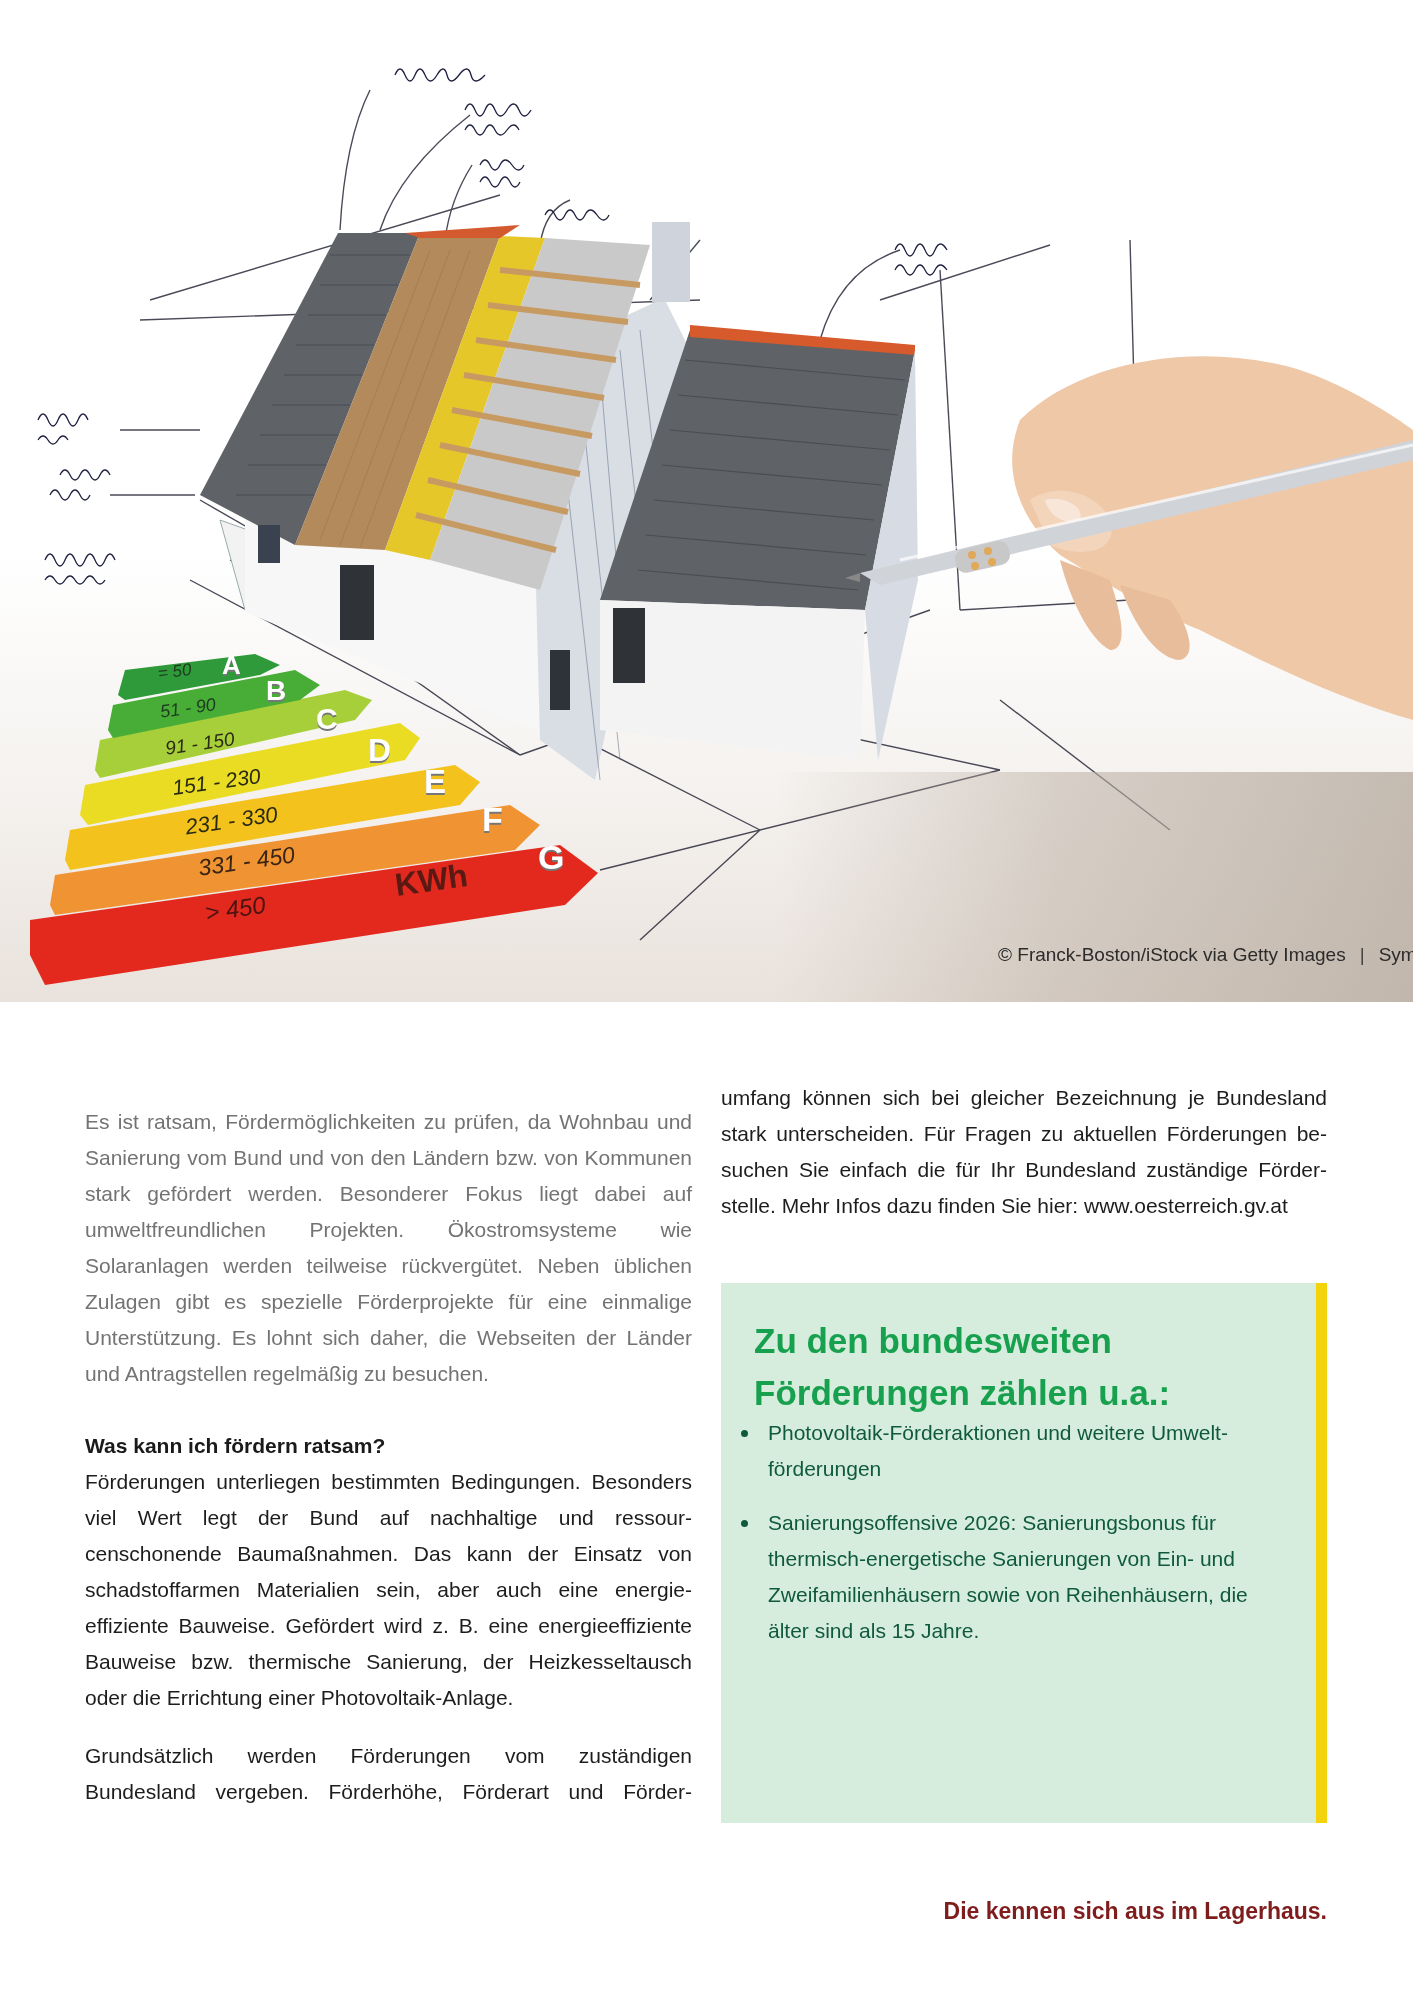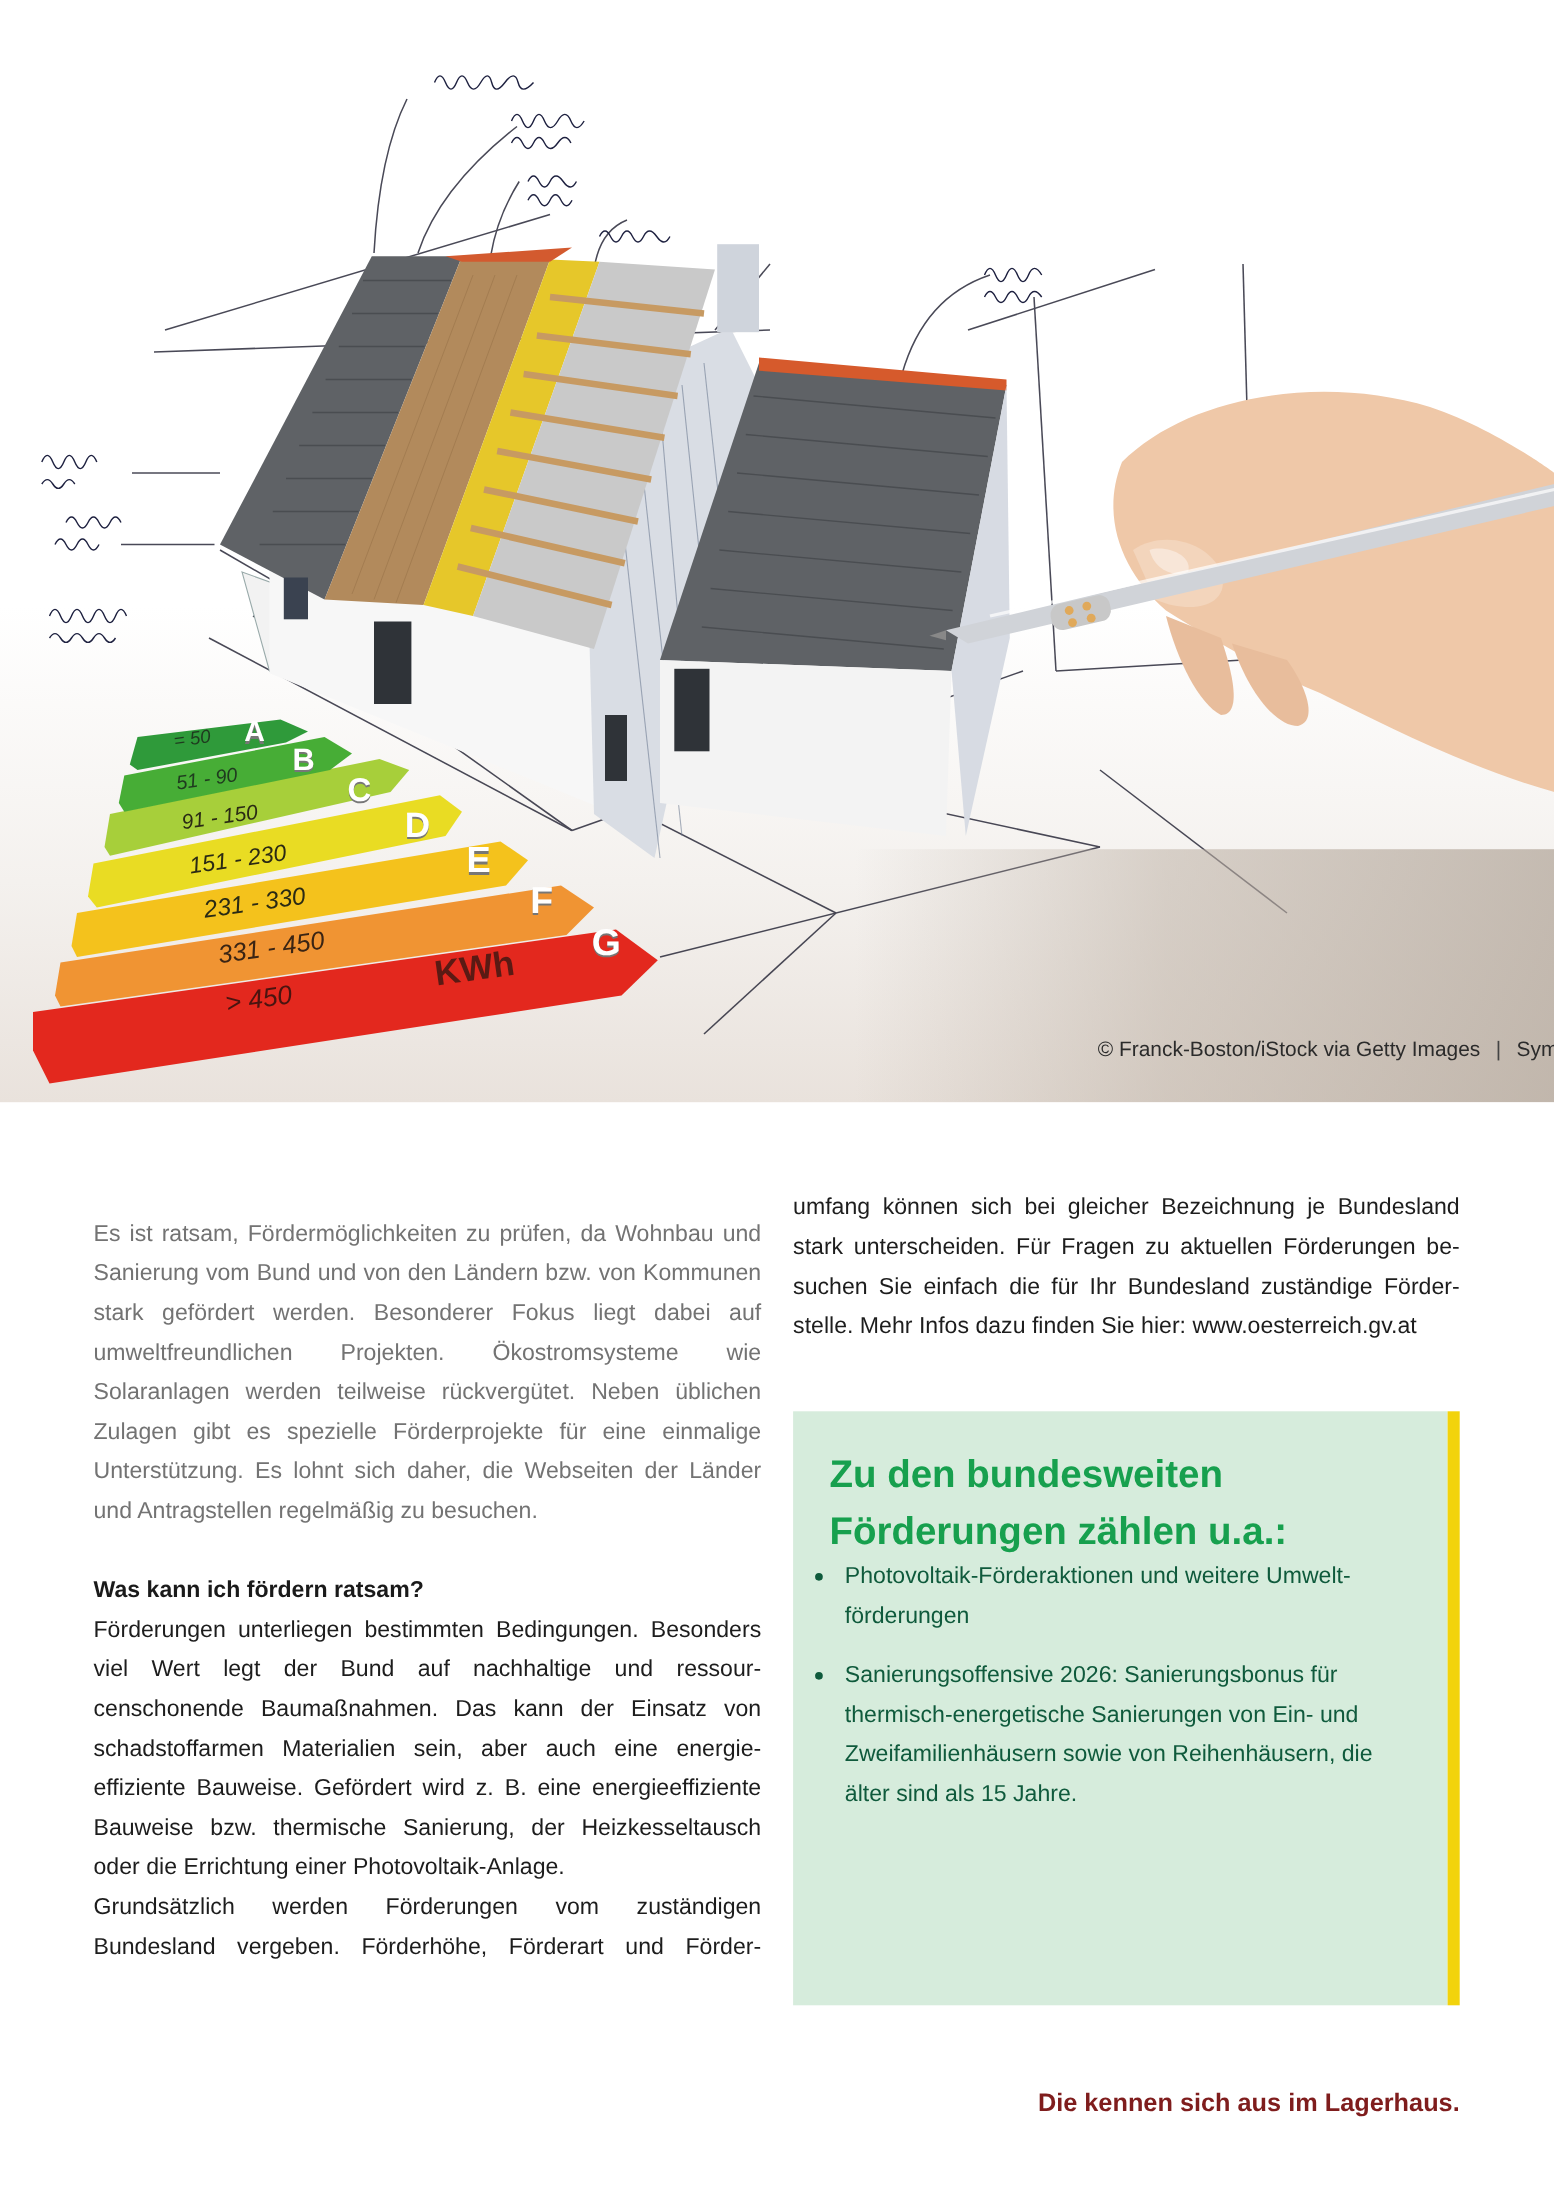--- a/index.html
+++ b/index.html
@@ -215,21 +215,21 @@
 
   <div class="caption">
     <span>© Franck-Boston/iStock via Getty Images</span><span class="sep">|</span><span>Symbolbild</span>
   </div>
 </div>
 
 <div class="col col-left">
   <p class="p p-green">Es ist ratsam, Fördermöglichkeiten zu prüfen, da Wohnbau und Sanierung vom Bund und von den Ländern bzw. von Kommunen stark  gefördert werden. Besonderer Fokus liegt dabei auf umweltfreundlichen Projekten. Ökostromsysteme wie Solaranlagen werden teilweise rückvergütet. Neben üb­lichen Zulagen gibt es spezielle Förderprojekte für eine ein­malige Unterstützung. Es lohnt sich daher, die Webseiten der Länder und Antragstellen regelmäßig zu besuchen.</p>
   <h3 class="h3">Was kann ich fördern ratsam?</h3>
   <p class="p">Förderungen unterliegen bestimmten Bedingungen. Beson­ders viel Wert legt der Bund auf nachhaltige und ressour­censchonende Baumaßnahmen. Das kann der Einsatz von schadstoffarmen Materialien sein, aber auch eine energie­effiziente Bauweise. Gefördert wird z. B. eine energieeffizi­ente Bauweise bzw. thermische Sanierung, der Heizkes­seltausch oder die Errichtung einer Photovoltaik-Anlage.</p>
-  <p class="p" style="text-align-last: justify;">Grundsätzlich werden Förderungen vom zuständigen Bundesland vergeben. Förderhöhe, Förderart und Förder-</p>
+  <p class="p" style="text-align-last: justify; margin-top: 22px;">Grundsätzlich werden Förderungen vom zuständigen Bundesland vergeben. Förderhöhe, Förderart und Förder-</p>
 </div>
 
 <div class="col col-right">
   <p class="p">umfang können sich bei gleicher Bezeichnung je Bundesland stark unterscheiden. Für Fragen zu aktuellen Förderungen be­suchen Sie einfach die für Ihr Bundesland zuständige Förder­stelle. Mehr Infos dazu finden Sie hier: www.oesterreich.gv.at</p>
 </div>
 
 <div class="infobox">
   <h2 class="infobox-title">Zu den bundesweiten Förderungen zählen u.a.:</h2>
   <ul class="infobox-list">
     <li>

